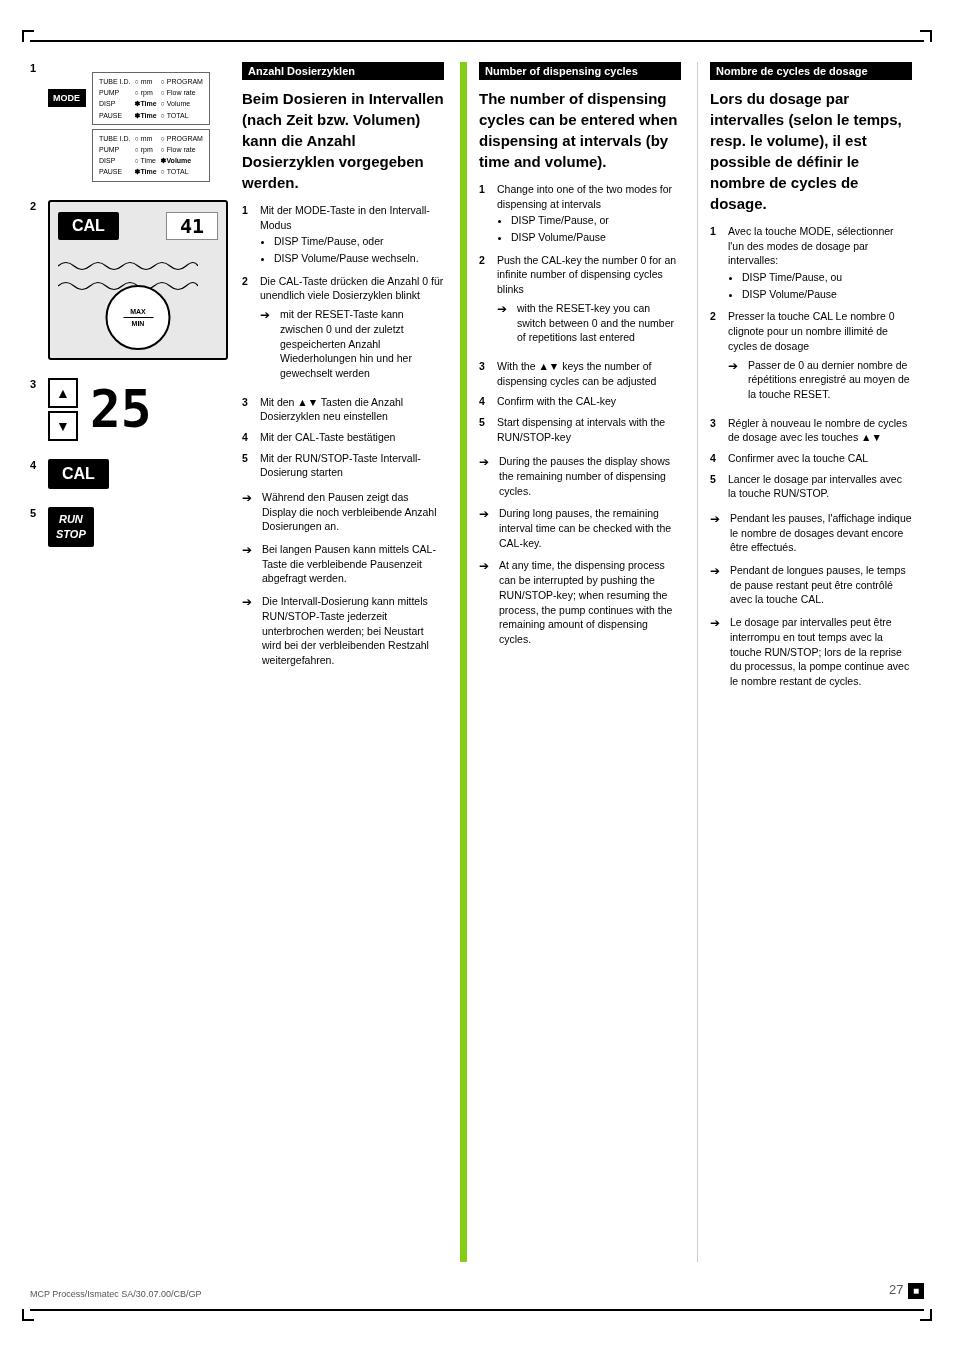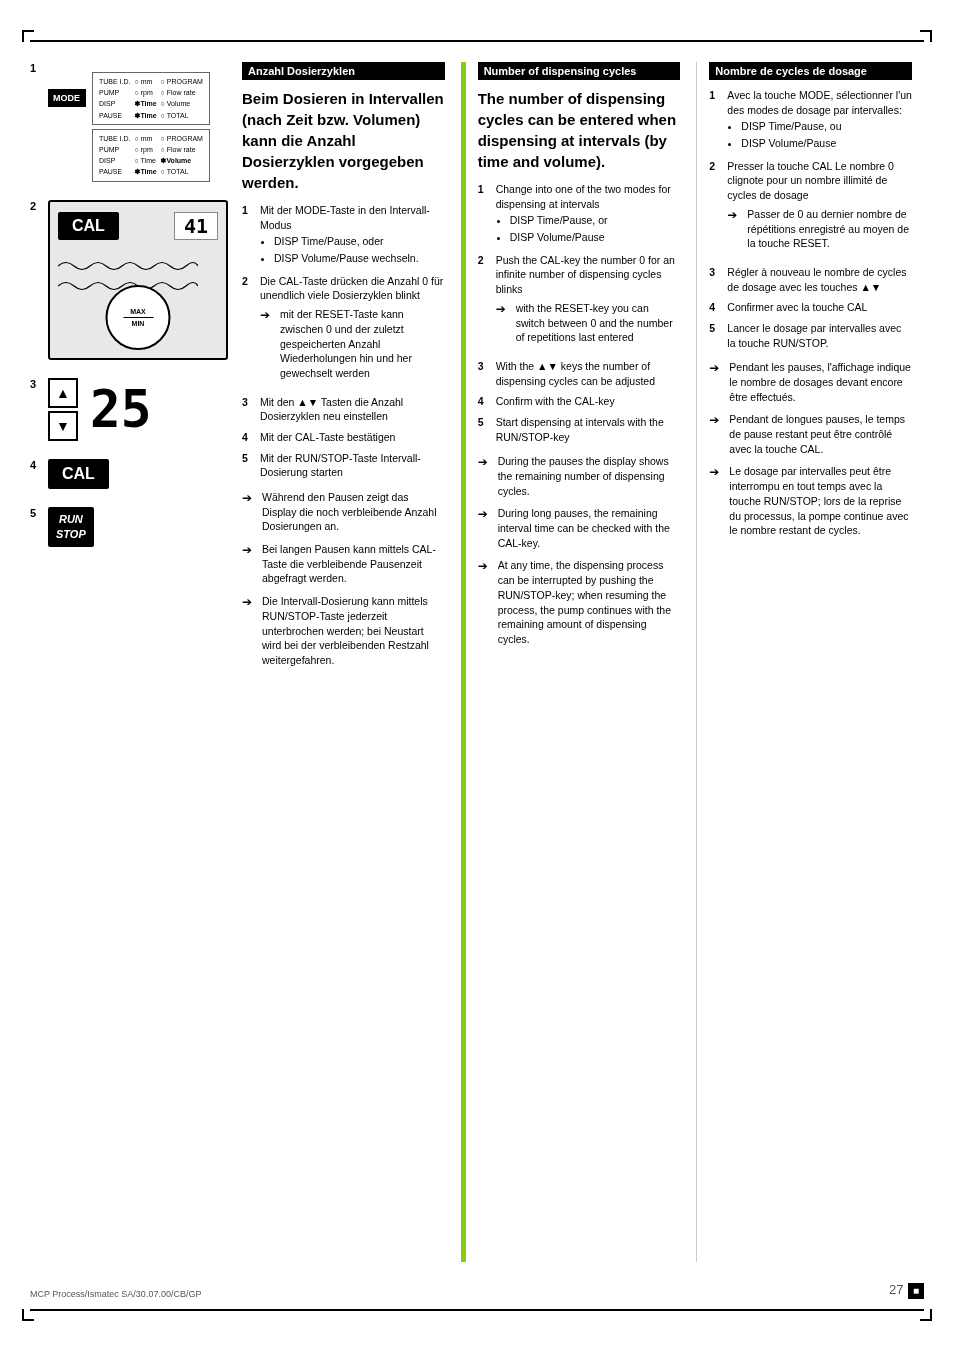--- a/index.html
+++ b/index.html
@@ -250,21 +250,21 @@
             <svg width="140" height="18" viewBox="0 0 140 18">
               <path d="M0,9 Q8,2 16,9 Q24,16 32,9 Q40,2 48,9 Q56,16 64,9 Q72,2 80,9 Q88,16 96,9 Q104,2 112,9 Q120,16 128,9 Q136,2 140,9" fill="none" stroke="#000" stroke-width="1.2"></path>
             </svg>
           </div>
           <div style="position:absolute; top:75px; left:8px; right:8px;">
             <svg width="140" height="18" viewBox="0 0 140 18">
               <path d="M0,9 Q8,2 16,9 Q24,16 32,9 Q40,2 48,9 Q56,16 64,9 Q72,2 80,9 Q88,16 96,9 Q104,2 112,9 Q120,16 128,9 Q136,2 140,9" fill="none" stroke="#000" stroke-width="1.2"></path>
             </svg>
           </div>
 
-          <div style="position:absolute; top:10px; right:8px; width:44px; height:28px; background:#fff; border:1px solid #888; display:flex; align-items:center; justify-content:center; font-size:20px; font-weight:bold; font-family:monospace;">41</div>
+          <div style="position:absolute; top:10px; right:8px; width:52px; height:28px; background:#fff; border:1px solid #888; display:flex; align-items:center; justify-content:center; font-size:20px; font-weight:bold; font-family:monospace;">41</div>
 
           <div style="position:absolute; bottom:8px; left:50%; transform:translateX(-50%);">
             <div style="width:65px; height:65px; border:2px solid #000; border-radius:50%; background:#fff; display:flex; flex-direction:column; align-items:center; justify-content:center; font-size:7px; font-weight:bold;">
               <span>MAX</span>
               <span style="width:30px; border-top:1px solid #000; margin:2px 0;"></span>
               <span>MIN</span>
             </div>
           </div>
         </div>
       </div>
@@ -347,21 +347,21 @@
         <div class="note-item">
           <span class="arrow-right">➔</span>
           <span>Bei langen Pausen kann mittels CAL-Taste die verbleibende Pausenzeit abgefragt werden.</span>
         </div>
         <div class="note-item">
           <span class="arrow-right">➔</span>
           <span>Die Intervall-Dosierung kann mittels RUN/STOP-Taste jederzeit unterbrochen werden; bei Neustart wird bei der verbleibenden Restzahl weitergefahren.</span>
         </div>
       </div>
 
-      <div class="content-col" style="border-left:5px solid #84cc16;">
+      <div class="content-col" style="border-left:7px solid #84cc16;">
         <div class="col-header">Number of dispensing cycles</div>
         <p class="col-intro">The number of dispensing cycles can be entered when dispensing at intervals (by time and volume).</p>
 
         <ol style="list-style:none; padding:0; margin:0;">
           <li style="display:flex; gap:4px; margin-bottom:6px; font-size:10.5px; line-height:1.4;">
             <span style="font-weight:bold; min-width:14px;">1</span>
             <div>
               Change into one of the two modes for dispensing at intervals
               <ul class="sub-list">
                 <li>DISP Time/Pause, or</li>
@@ -402,20 +402,21 @@
           <span>During long pauses, the remaining interval time can be checked with the CAL-key.</span>
         </div>
         <div class="note-item">
           <span class="arrow-right">➔</span>
           <span>At any time, the dispensing process can be interrupted by pushing the RUN/STOP-key; when resuming the process, the pump continues with the remaining amount of dispensing cycles.</span>
         </div>
       </div>
 
       <div class="content-col" style="border-left:1px solid #ccc;">
         <div class="col-header">Nombre de cycles de dosage</div>
+        <p class="col-intro">Lors du dosage par intervalles (selon le temps, resp. le volume), il est possible de définir le nombre de cycles de dosage.</p>
 
         <ol style="list-style:none; padding:0; margin:0;">
           <li style="display:flex; gap:4px; margin-bottom:6px; font-size:10.5px; line-height:1.4;">
             <span style="font-weight:bold; min-width:14px;">1</span>
             <div>
               Avec la touche MODE, sélectionner l'un des modes de dosage par intervalles:
               <ul class="sub-list">
                 <li>DISP Time/Pause, ou</li>
                 <li>DISP Volume/Pause</li>
               </ul>

